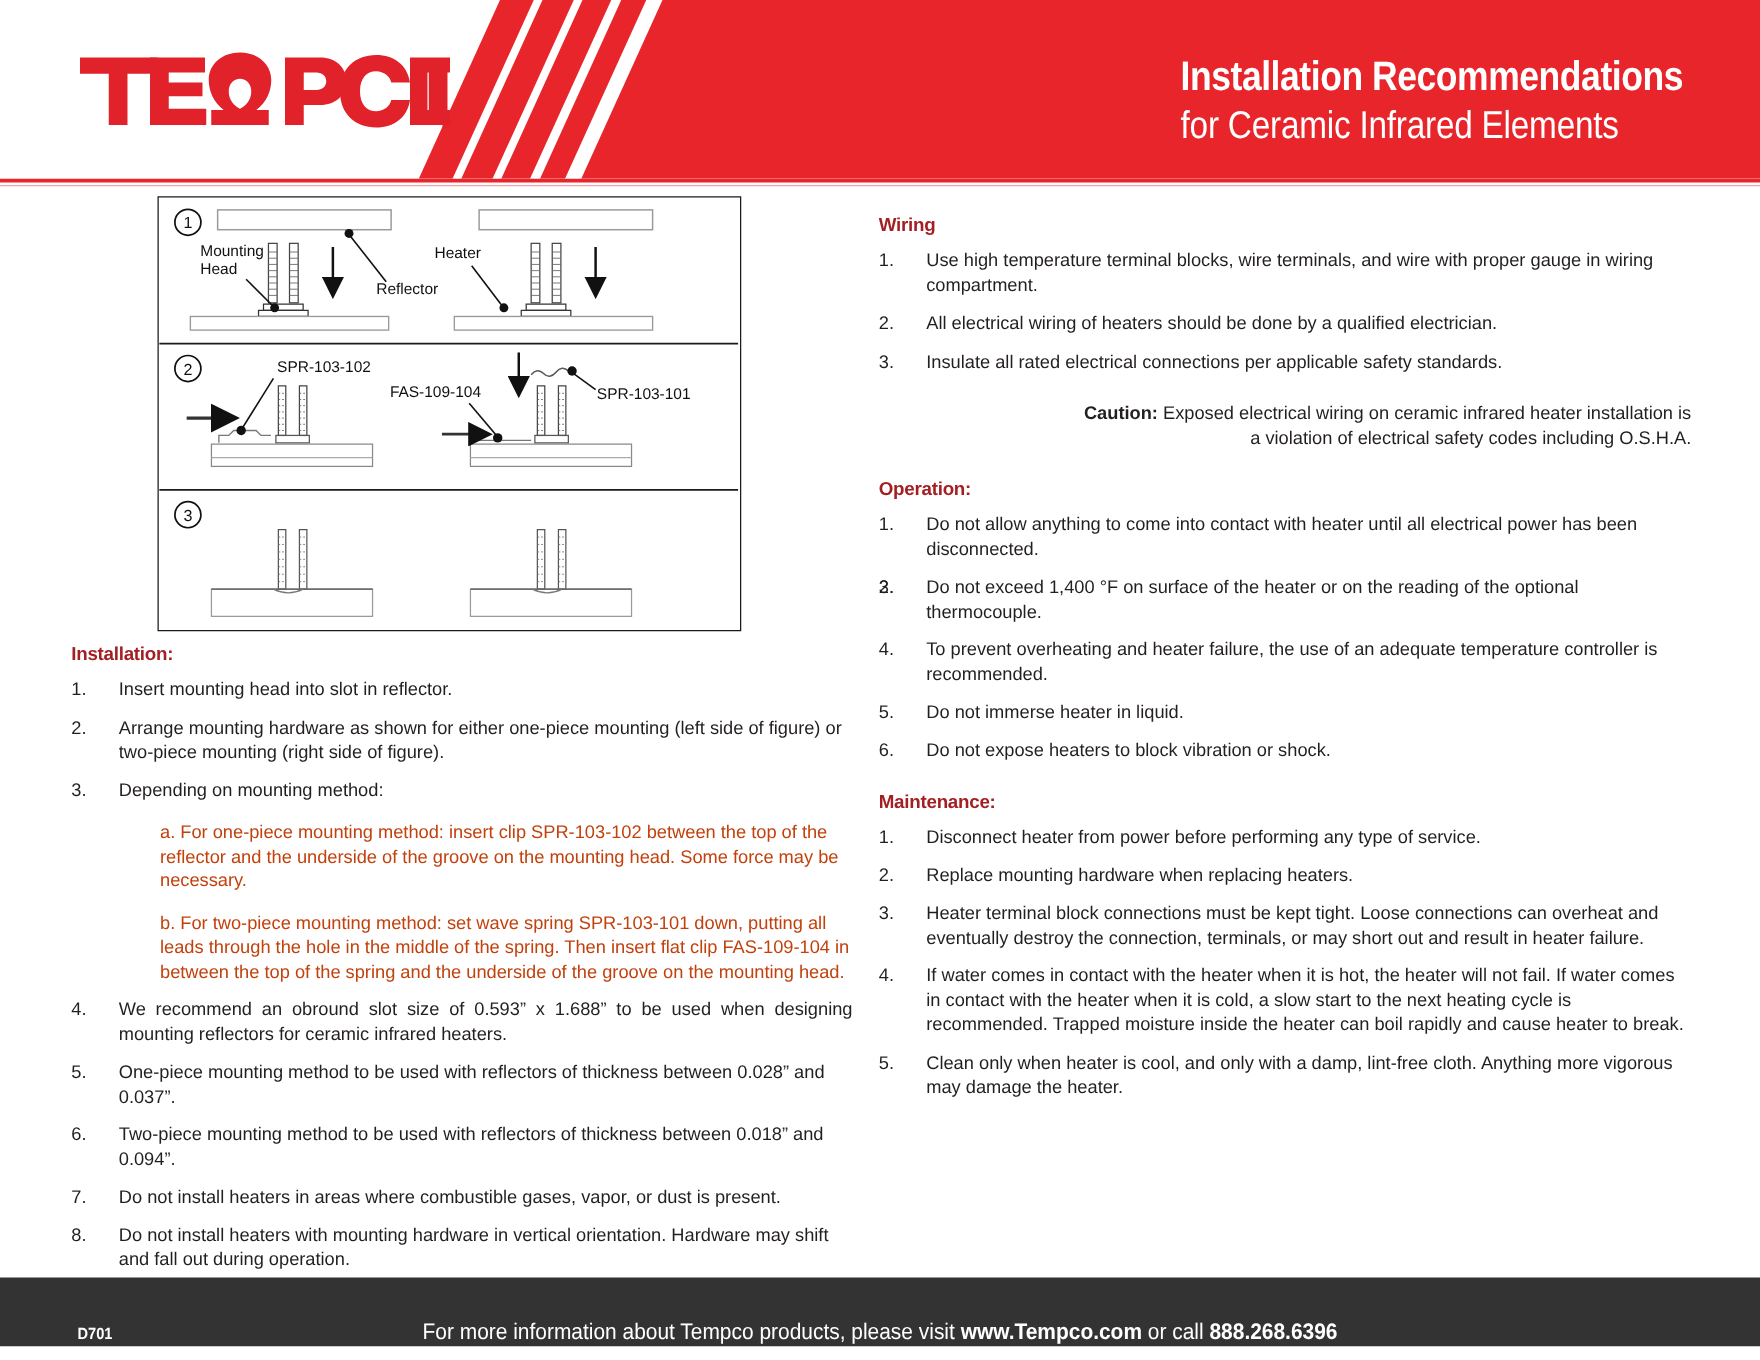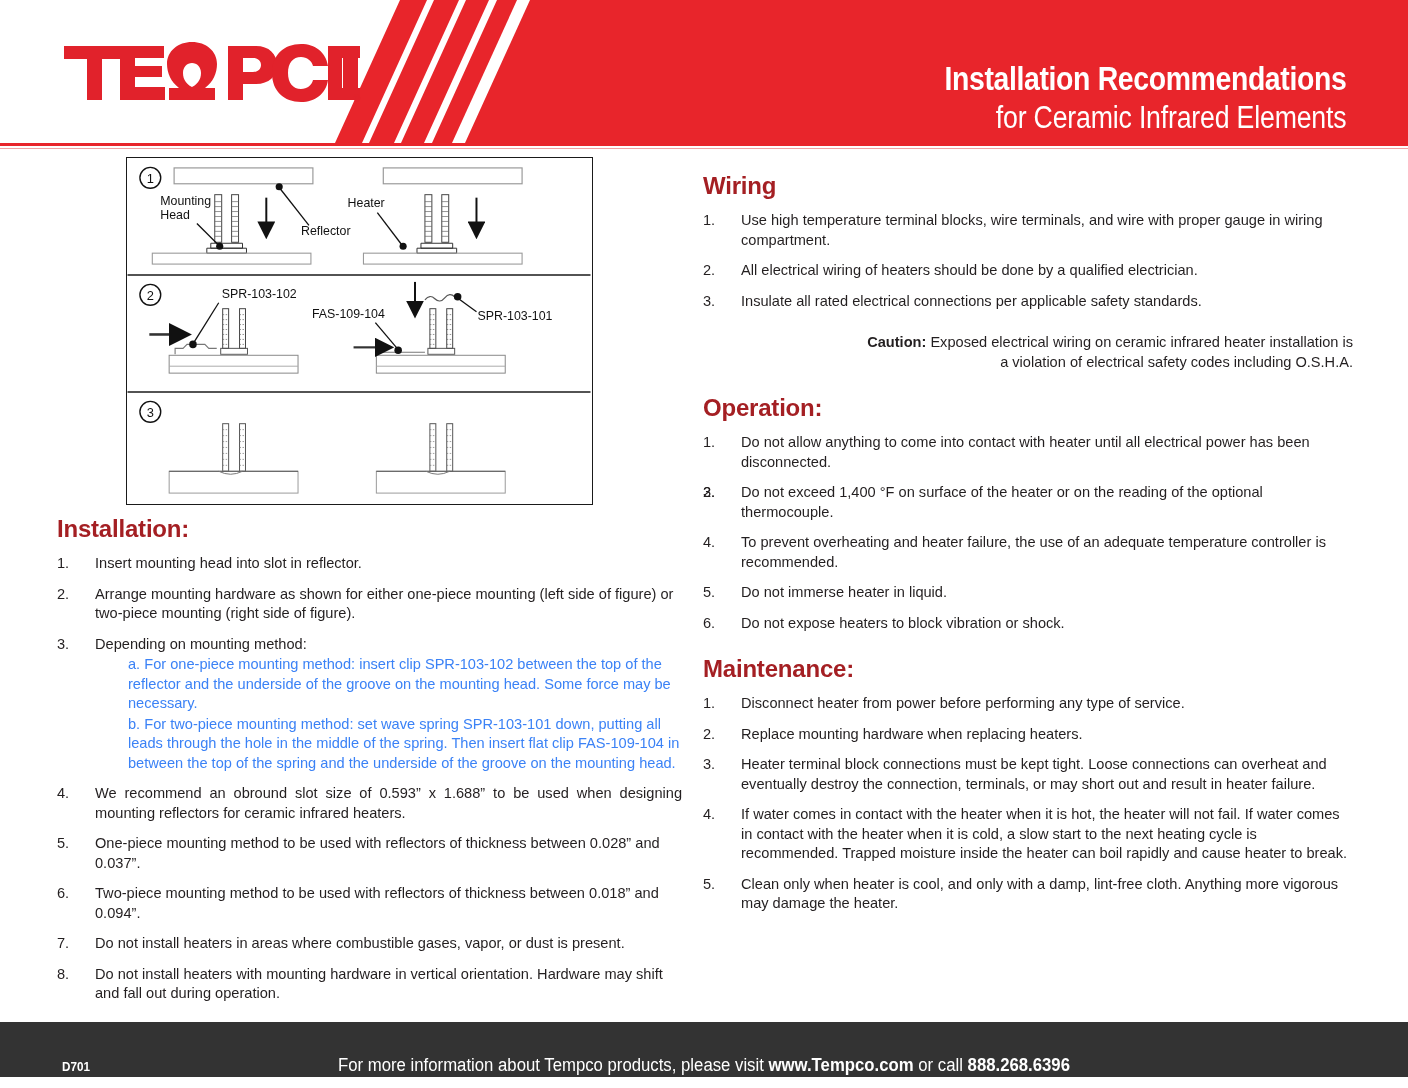--- a/index.html
+++ b/index.html
@@ -9,21 +9,21 @@
     font-family: "Liberation Sans", sans-serif;
     overflow: hidden;
   }
   .page { position: relative; width: 1408px; height: 1088px; background: #fff; }
 
   
   .header { position: absolute; left: 0; top: 0; width: 1408px; height: 143px; overflow: hidden; background:#fff; }
   .header-stripes { position:absolute; left:0; top:0; width:1408px; height:143px; }
   .logo-wrap { position: absolute; left: 62px; top: 40px; width: 300px; height: 64px; }
   .logo-svg { display:block; }
-  .header-titles { position: absolute; right: 62px; top: 60px; text-align: right; }
+  .header-titles { position: absolute; right: 62px; top: 42px; text-align: left; }
   .header-title-main {
     font-family: "Liberation Sans", sans-serif;
     font-weight: 700; font-size: 33px; color: #ffffff;
     letter-spacing: -0.4px; line-height: 38px;
     transform: scaleX(0.86); transform-origin: right center;
     white-space: nowrap;
   }
   .header-title-sub {
     font-family: "Liberation Sans", sans-serif;
     font-weight: 400; font-size: 31px; color: #ffffff;
@@ -39,39 +39,39 @@
     position: absolute; left: 126px; top: 157px; width: 467px; height: 348px;
     border: 1.5px solid #1a1a1a; background: #fff;
   }
   .diagram-svg { display:block; }
 
   
   .col-left { position: absolute; left: 57px; top: 515px; width: 625px; }
   .col-right { position: absolute; left: 703px; top: 172px; width: 650px; }
 
   .sec-head {
-    color: #A41F23; font-weight: 700; font-size: 24px;
+    color: #A41F23; font-weight: 700; font-size: 15px;
     font-family: "Liberation Sans", sans-serif;
     letter-spacing: -0.2px;
   }
   .gap-before { margin-top: 22px; }
 
   ol.num-list { list-style: none; margin: 0; padding: 0; }
   ol.num-list > li {
     position: relative; padding-left: 38px; margin-top: 11px;
     font-size: 14.6px; line-height: 19.5px; color: #231f20;
     font-family: "Liberation Sans", sans-serif;
   }
   ol.num-list > li .li-num {
     position: absolute; left: 0; top: 0; width: 26px; text-align: left;
     font-size: 14.6px; color: #231f20;
   }
   .sub-para {
-    margin-top: 1px; padding-left: 33px;
-    font-size: 14.6px; line-height: 19.5px; color: #3b82f6;
+    margin-top: 14px; padding-left: 33px;
+    font-size: 14.6px; line-height: 19.5px; color: #c2410c;
   }
   li .sub-para:first-child { margin-top: 6px; }
 
   .justify { text-align: justify; }
 
   .caution-block {
     margin-top: 22px; padding-left: 38px;
     font-size: 14.6px; line-height: 19.5px; color: #231f20; text-align: right;
   }
   .caution-label { font-weight: 700; }

